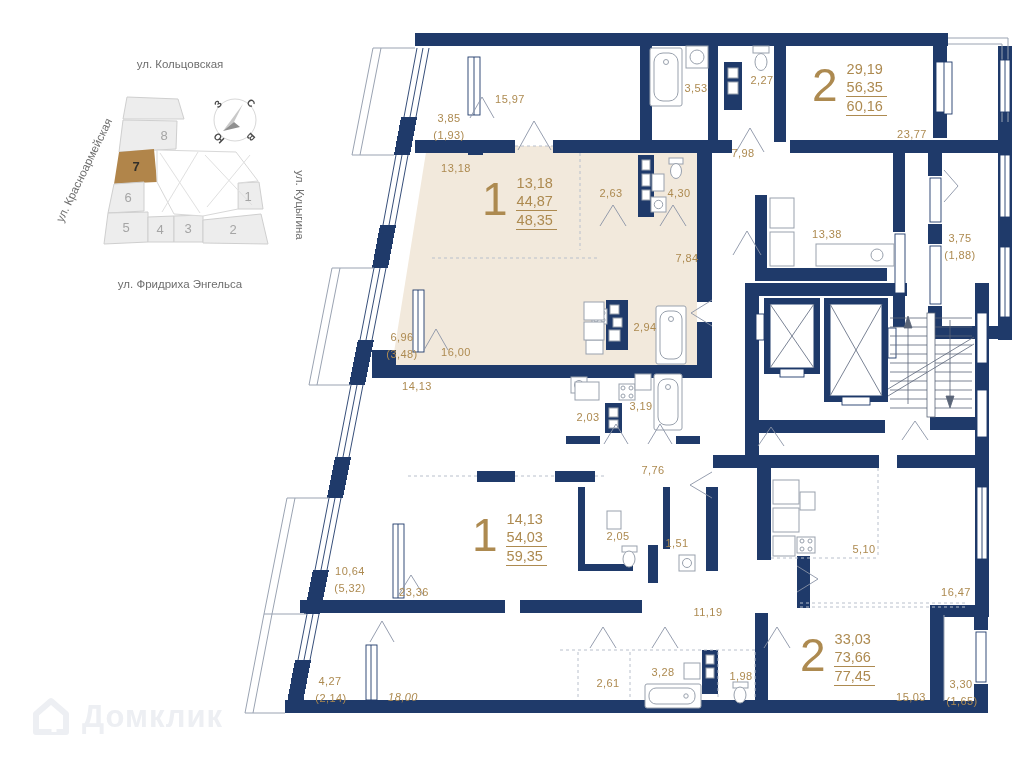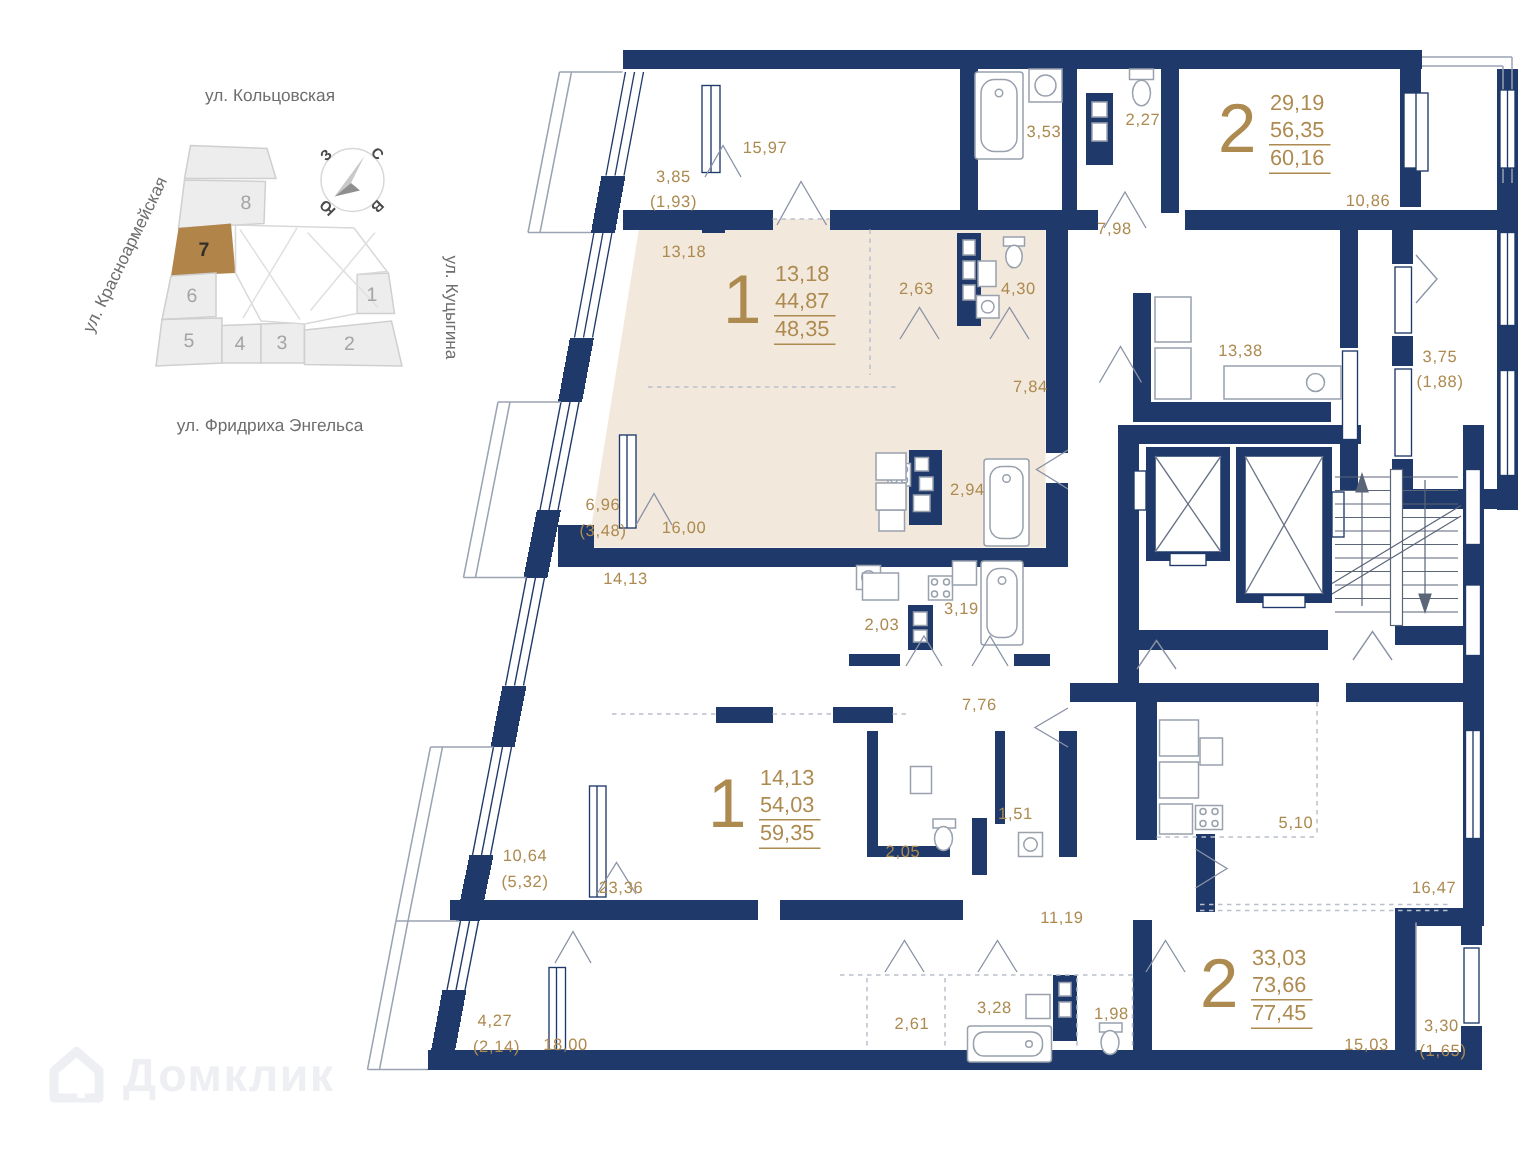--- a/index.html
+++ b/index.html
@@ -374,47 +374,47 @@
       <path d="M24 36 L24 25 L33 25" fill="none" stroke="#ffffff" stroke-width="5"></path>
     </svg>
     <span>Домклик</span>
   </div>
 <div class="room-label" style="left: 510px; top: 99px;">15,97</div>
       <div class="room-label" style="left: 449px; top: 118px;">3,85</div>
       <div class="room-label" style="left: 449px; top: 135px;">(1,93)</div>
       <div class="room-label" style="left: 696px; top: 88px;">3,53</div>
       <div class="room-label" style="left: 762px; top: 80px;">2,27</div>
       <div class="room-label" style="left: 743px; top: 153px;">7,98</div>
-      <div class="room-label" style="left: 912px; top: 134px;">10,86</div>
+      <div class="room-label" style="left: 912px; top: 134px;">23,77</div>
       <div class="room-label" style="left: 456px; top: 168px;">13,18</div>
       <div class="room-label" style="left: 611px; top: 193px;">2,63</div>
       <div class="room-label" style="left: 679px; top: 193px;">4,30</div>
       <div class="room-label" style="left: 687px; top: 258px;">7,84</div>
       <div class="room-label" style="left: 827px; top: 234px;">13,38</div>
       <div class="room-label" style="left: 960px; top: 238px;">3,75</div>
       <div class="room-label" style="left: 960px; top: 255px;">(1,88)</div>
       <div class="room-label" style="left: 402px; top: 337px;">6,96</div>
       <div class="room-label" style="left: 402px; top: 354px; text-align: center;">(3,48)</div>
       <div class="room-label" style="left: 456px; top: 352px;">16,00</div>
       <div class="room-label" style="left: 645px; top: 327px;">2,94</div>
       <div class="room-label" style="left: 417px; top: 386px;">14,13</div>
       <div class="room-label" style="left: 588px; top: 417px;">2,03</div>
       <div class="room-label" style="left: 641px; top: 406px;">3,19</div>
       <div class="room-label" style="left: 653px; top: 470px;">7,76</div>
-      <div class="room-label" style="left: 602px; top: 536px; margin-top: 32px;">2,05</div>
+      <div class="room-label" style="left: 618px; top: 536px;">2,05</div>
       <div class="room-label" style="left: 677px; top: 543px;">1,51</div>
       <div class="room-label" style="left: 350px; top: 571px; text-align: right;">10,64</div>
       <div class="room-label" style="left: 350px; top: 588px;">(5,32)</div>
       <div class="room-label" style="left: 414px; top: 592px;">23,36</div>
       <div class="room-label" style="left: 864px; top: 549px;">5,10</div>
       <div class="room-label" style="left: 956px; top: 592px;">16,47</div>
       <div class="room-label" style="left: 708px; top: 612px;">11,19</div>
       <div class="room-label" style="left: 330px; top: 681px;">4,27</div>
       <div class="room-label" style="left: 331px; top: 698px; text-align: center;">(2,14)</div>
-      <div class="room-label" style="left: 377px; top: 697px;">18,00</div>
+      <div class="room-label" style="left: 403px; top: 697px; font-style: italic;">18,00</div>
       <div class="room-label" style="left: 608px; top: 683px;">2,61</div>
       <div class="room-label" style="left: 663px; top: 672px;">3,28</div>
       <div class="room-label" style="left: 741px; top: 676px;">1,98</div>
       <div class="room-label" style="left: 911px; top: 697px;">15,03</div>
       <div class="room-label" style="left: 961px; top: 684px;">3,30</div>
       <div class="room-label" style="left: 962px; top: 701px;">(1,65)</div>
       <div class="apt" style="left: 812px; top: 60px;">
         <span class="apt-num">2</span>
         <div class="apt-vals">
           <span>29,19</span>

